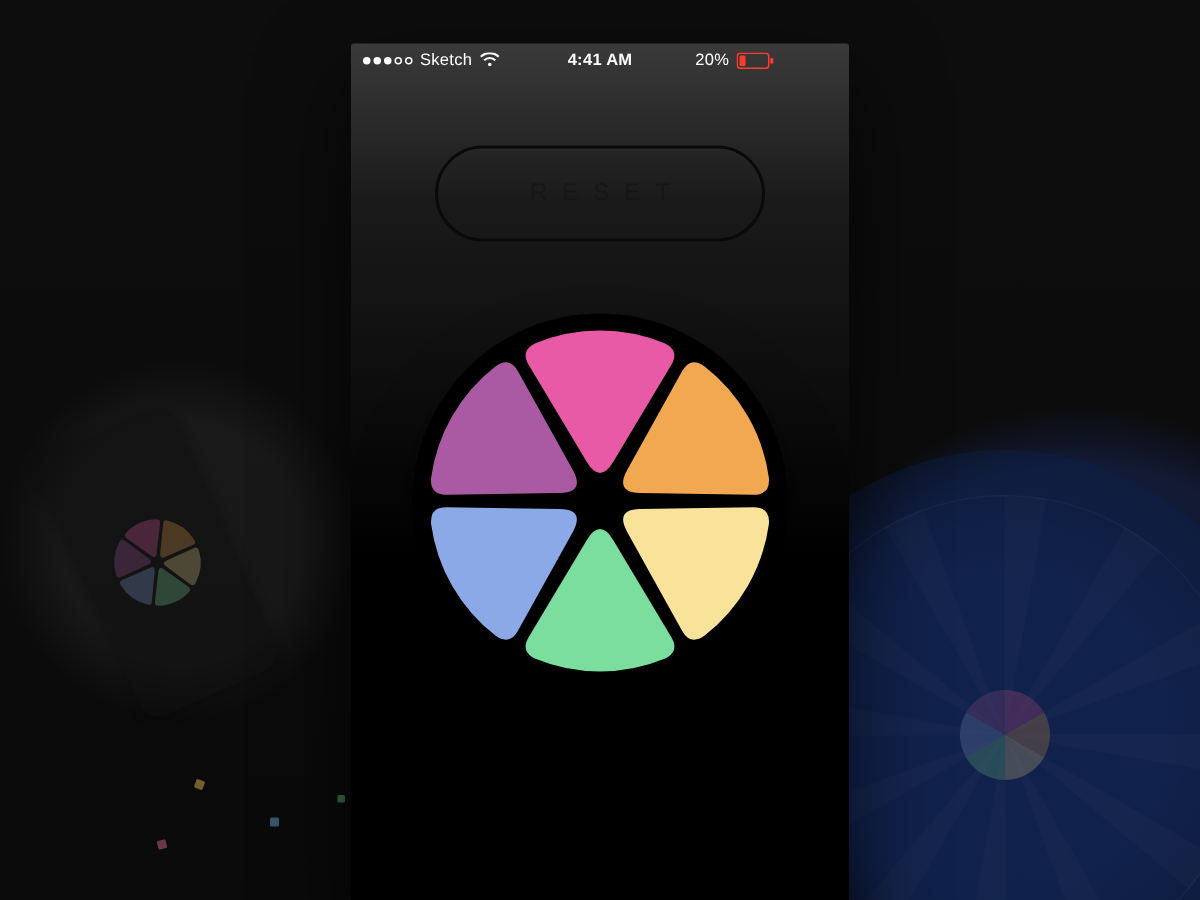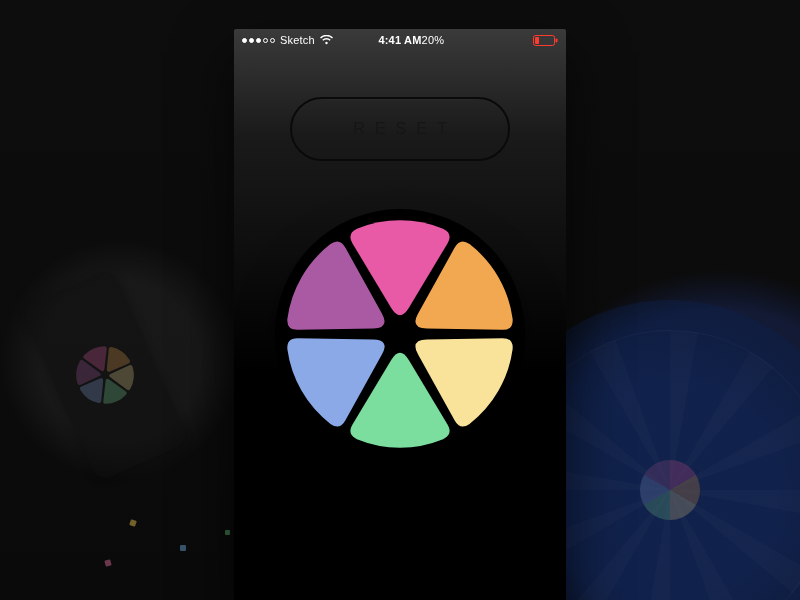--- a/index.html
+++ b/index.html
@@ -78,21 +78,21 @@
       margin-top: 24px;
     }
 
     
     .status {
       display: flex; align-items: center;
       height: 20px; padding: 2px 8px 0;
       color: #ffffff; font-size: 11px; letter-spacing: 0.2px;
     }
     .status .left, .status .right { display:flex; align-items:center; gap:5px; flex:1; }
-    .status .right { justify-content:space-between; }
+    .status .right { justify-content:center; }
     .status .center { flex: 0 0 auto; font-weight:600; }
     .sig-dots { display:flex; gap:2px; align-items:center; }
     .sig-dots span{
       width:5px; height:5px; border-radius:50%;
       border:1px solid #fff; display:inline-block;
     }
     .sig-dots span.f{ background:#fff; }
     .wifi-icon svg, .battery-icon svg { display:block; }
 
     

